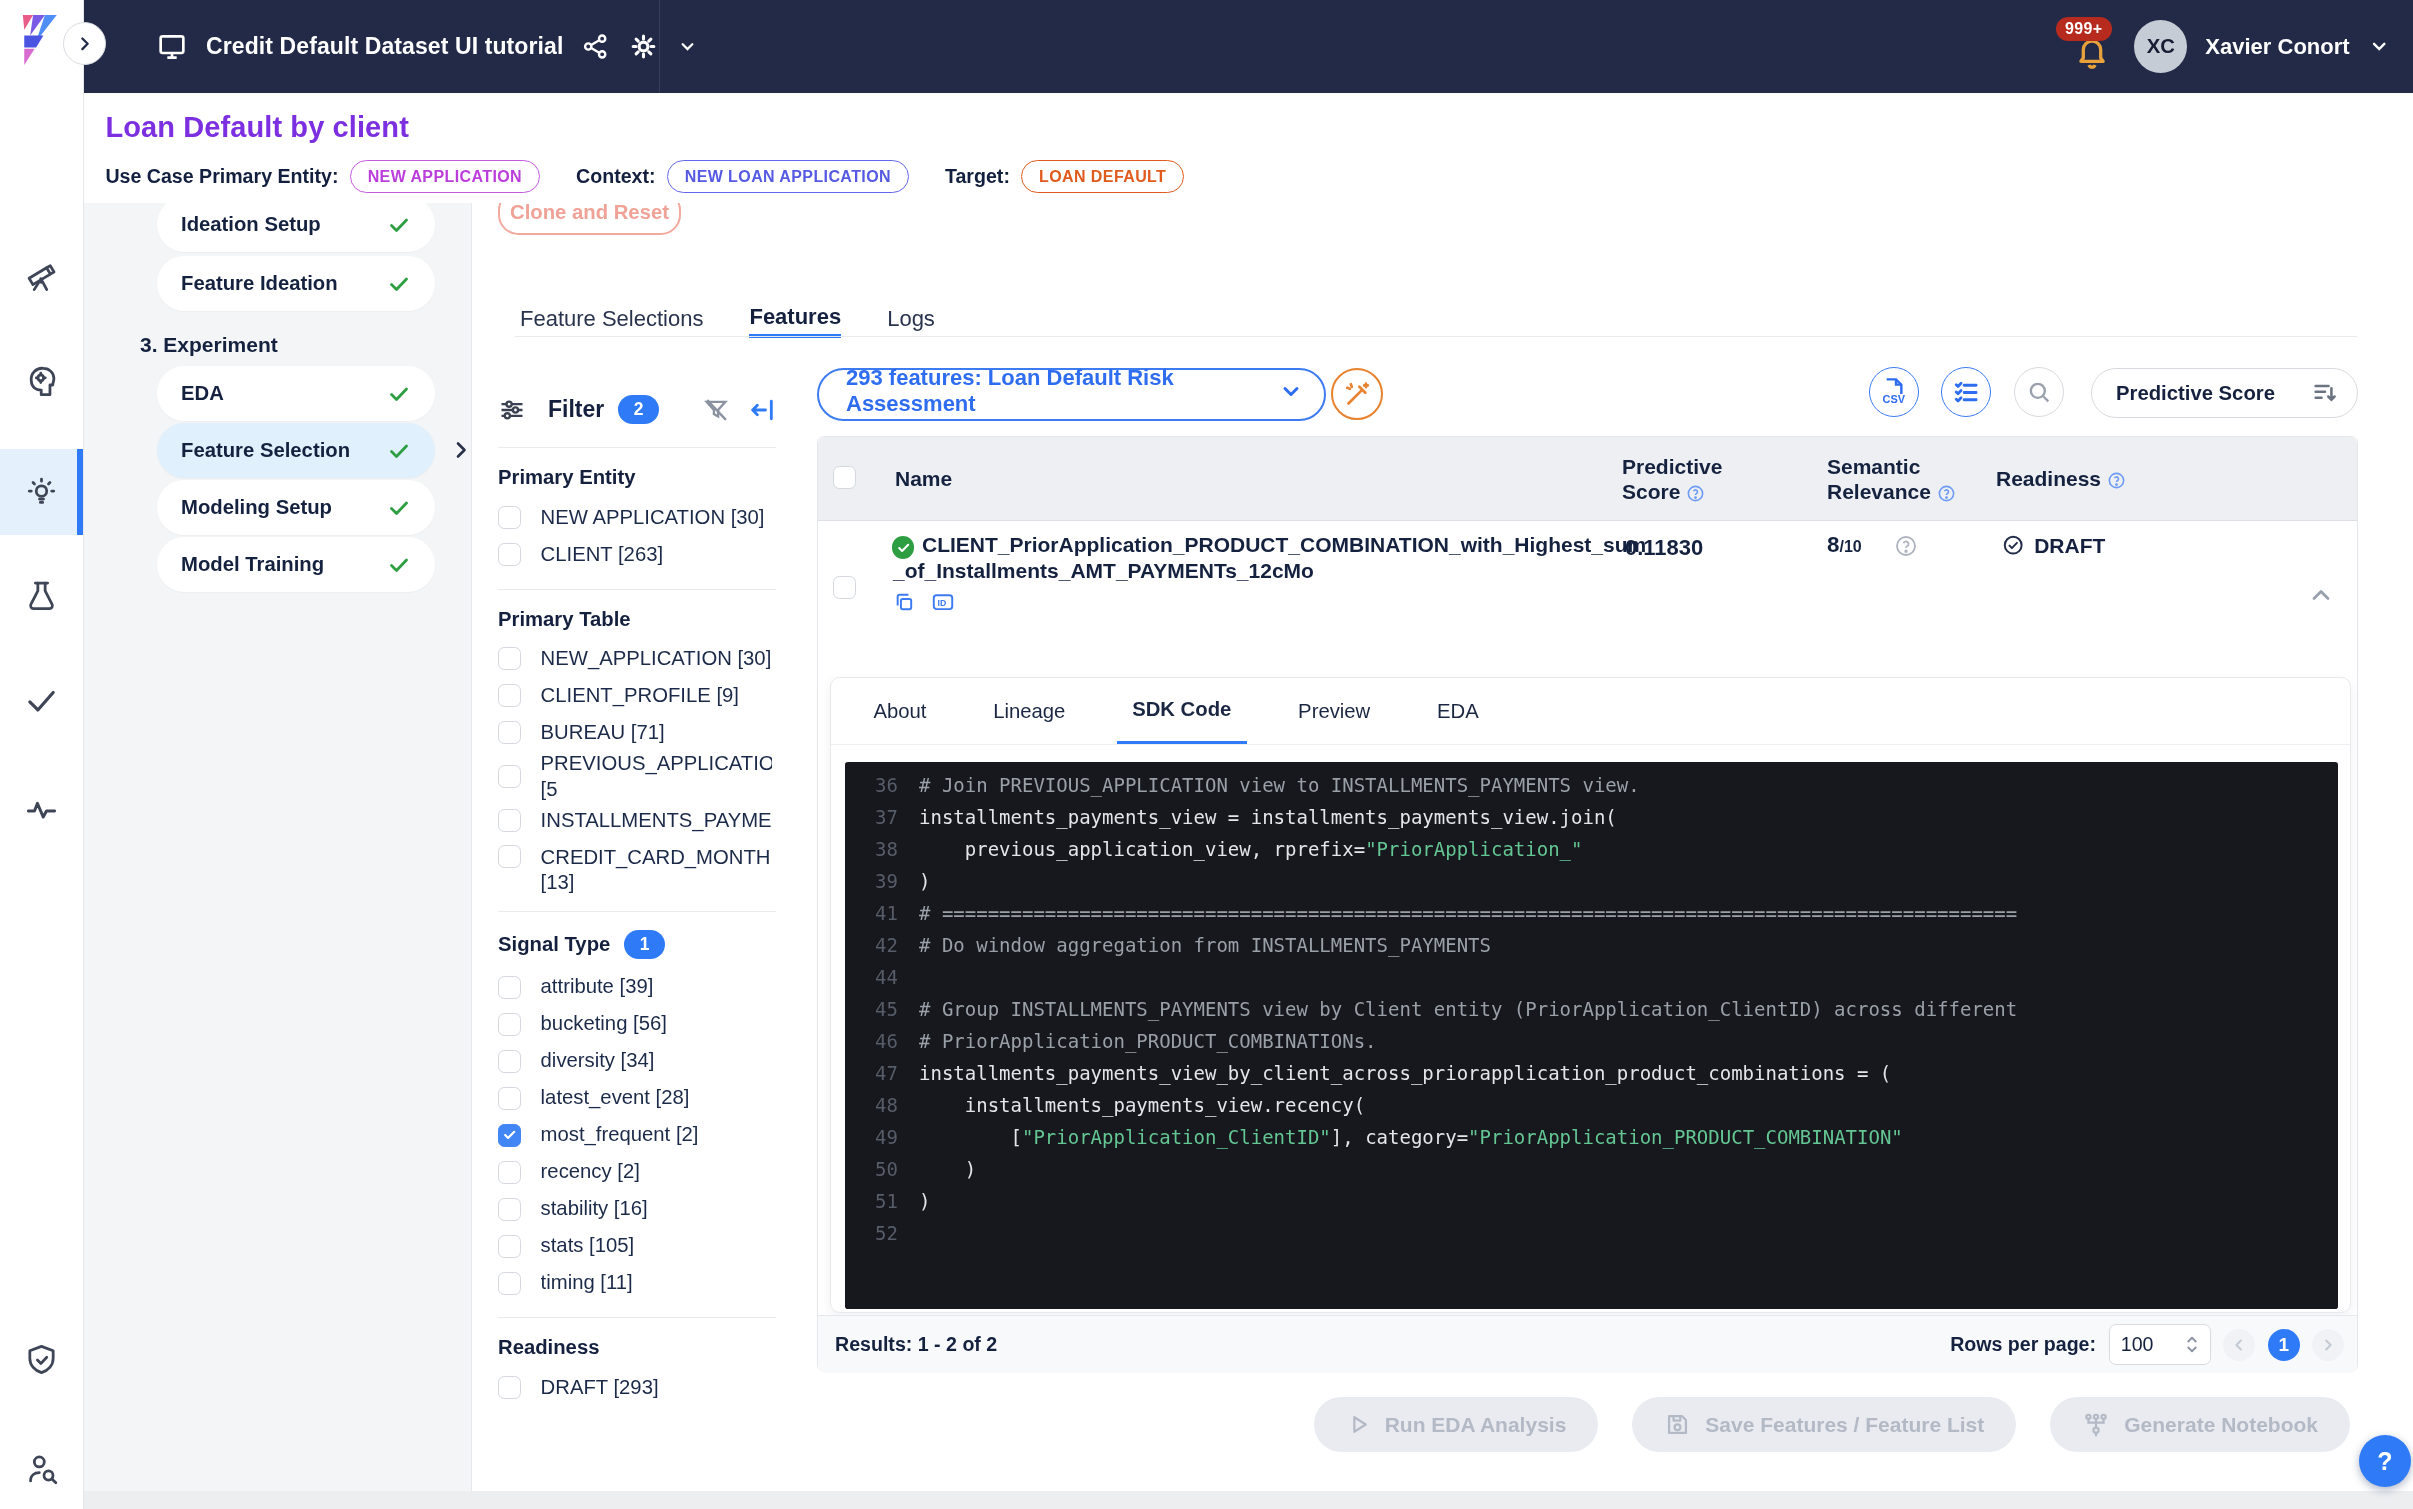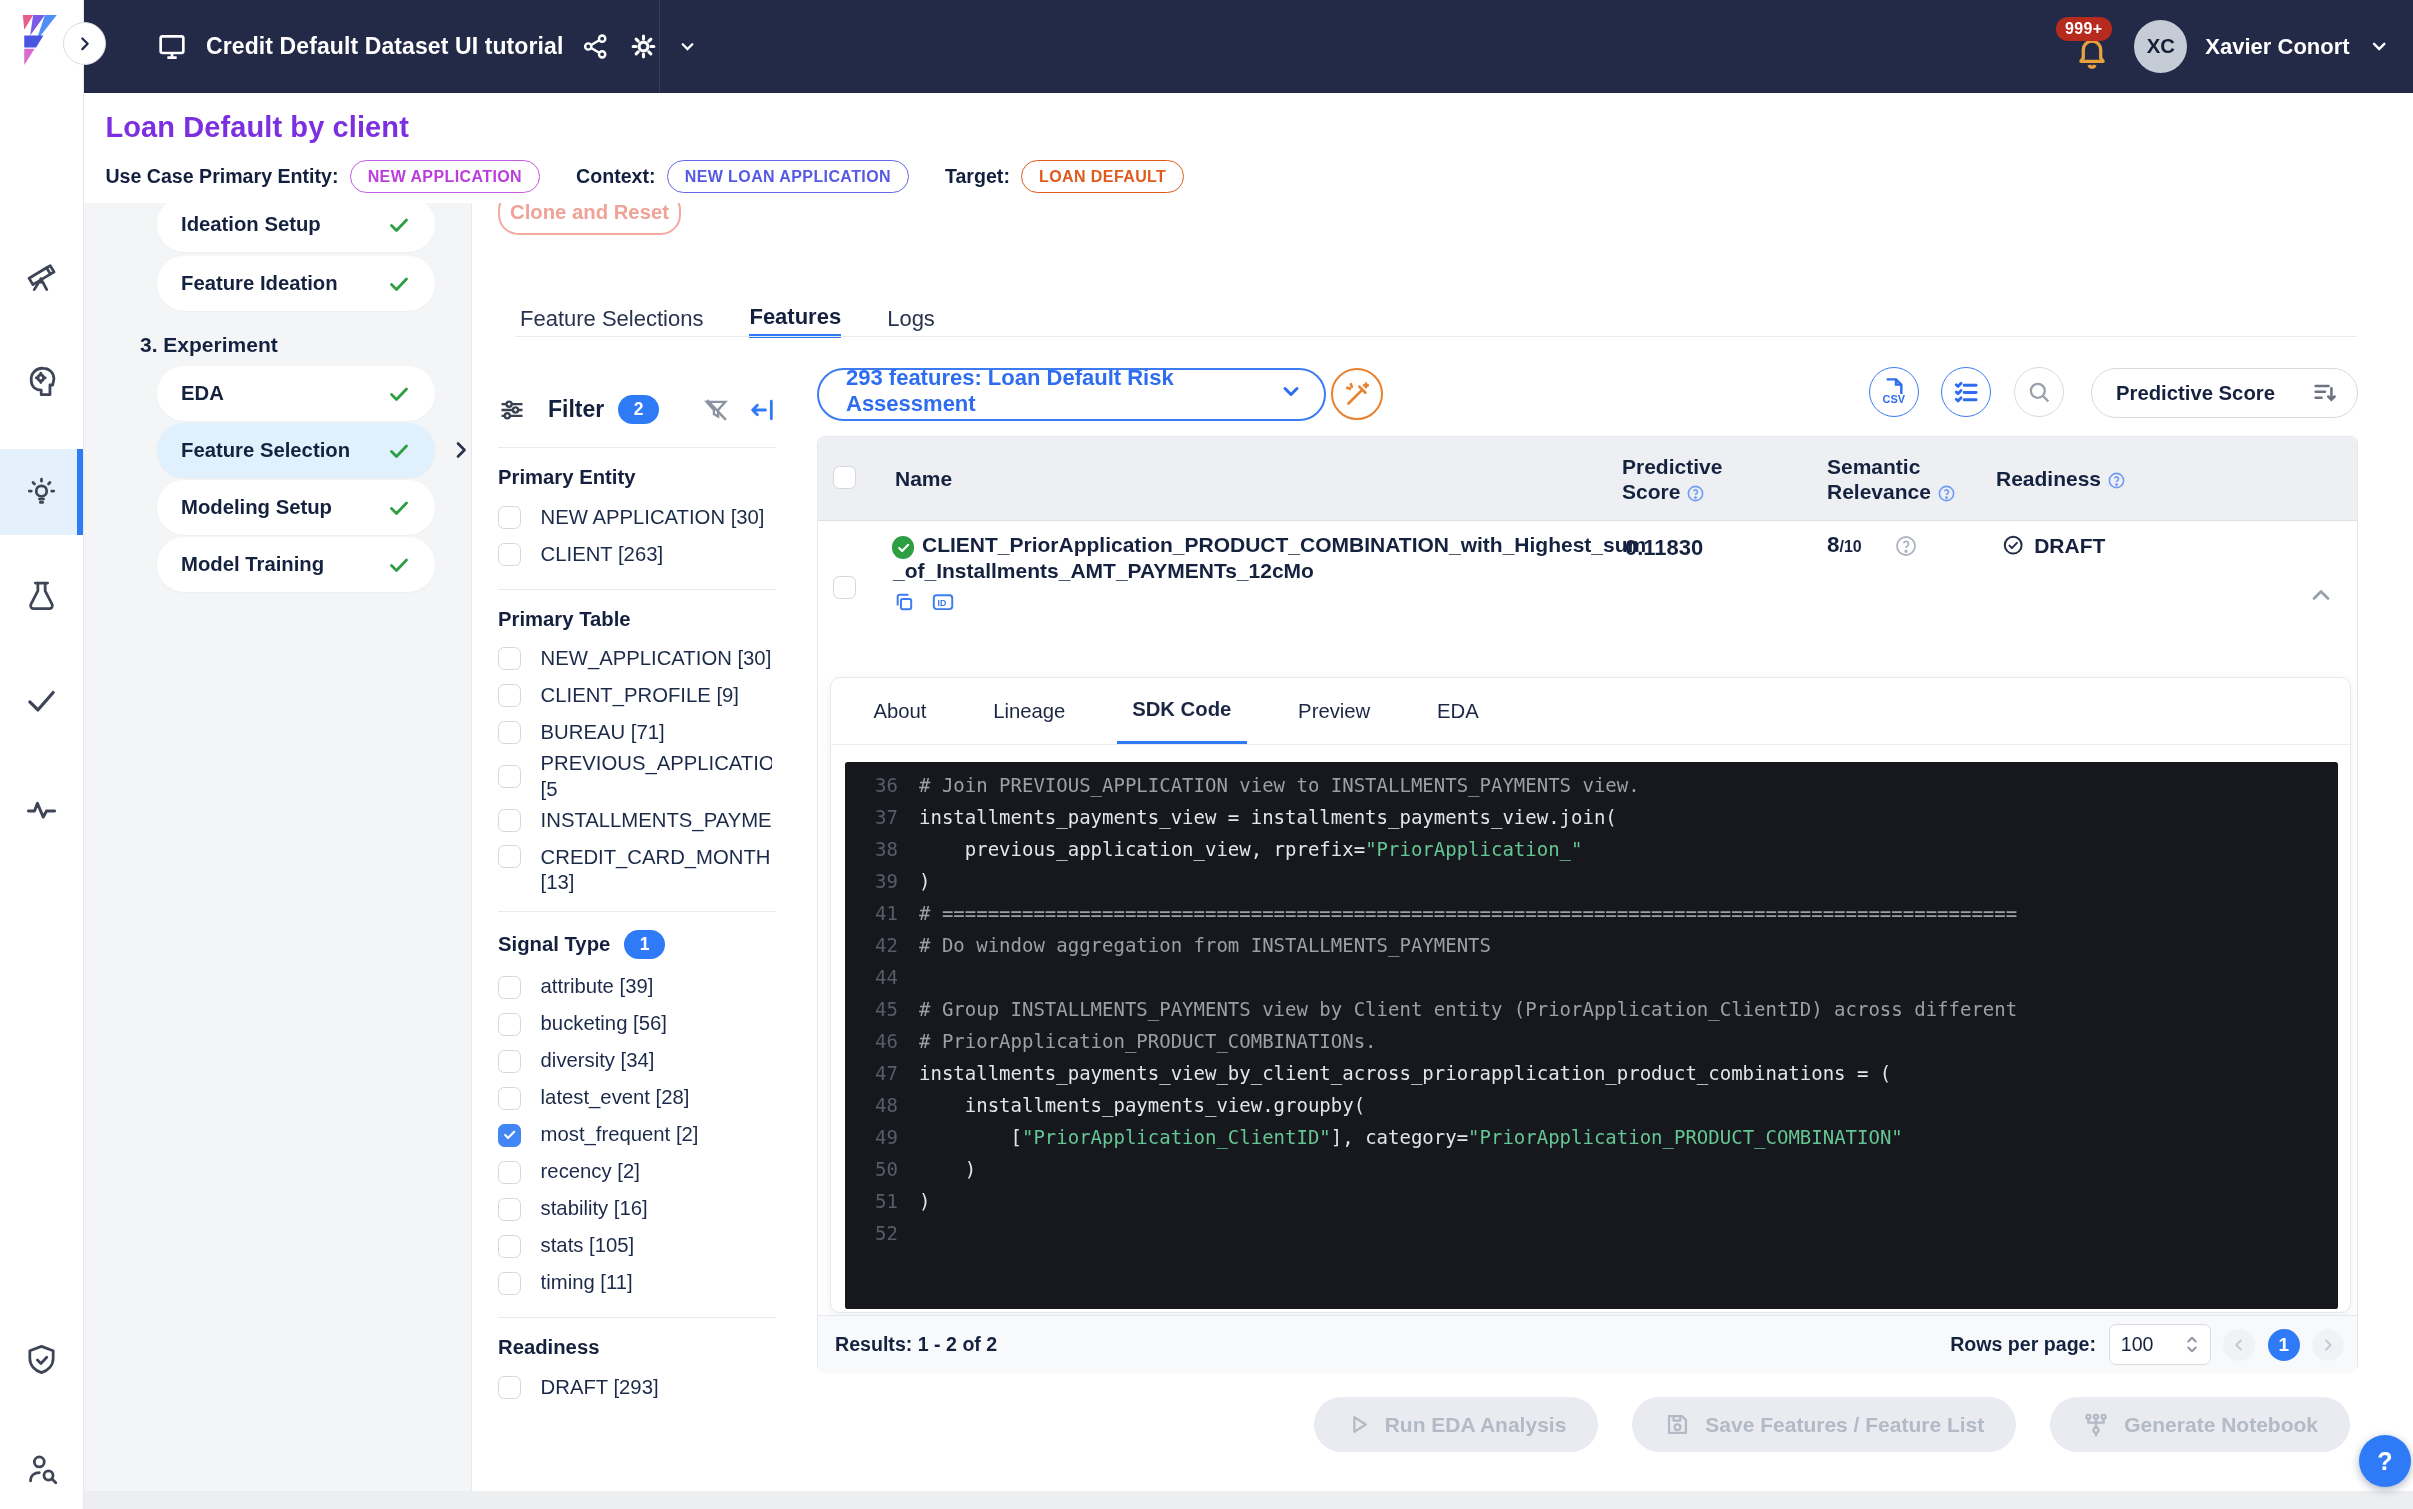--- a/index.html
+++ b/index.html
@@ -652,21 +652,21 @@
             <div class="cl"><span class="ln">36</span><span class="cm"># Join PREVIOUS_APPLICATION view to INSTALLMENTS_PAYMENTS view.</span></div>
             <div class="cl"><span class="ln">37</span><span class="cc">installments_payments_view = installments_payments_view.join(</span></div>
             <div class="cl"><span class="ln">38</span><span class="cc">    previous_application_view, rprefix=</span><span class="cs">"PriorApplication_"</span></div>
             <div class="cl"><span class="ln">39</span><span class="cc">)</span></div>
             <div class="cl"><span class="ln">41</span><span class="cm"># ==============================================================================================</span></div>
             <div class="cl"><span class="ln">42</span><span class="cm"># Do window aggregation from INSTALLMENTS_PAYMENTS</span></div>
             <div class="cl"><span class="ln">44</span>&nbsp;</div>
             <div class="cl"><span class="ln">45</span><span class="cm"># Group INSTALLMENTS_PAYMENTS view by Client entity (PriorApplication_ClientID) across different</span></div>
             <div class="cl"><span class="ln">46</span><span class="cm"># PriorApplication_PRODUCT_COMBINATIONs.</span></div>
             <div class="cl"><span class="ln">47</span><span class="cc">installments_payments_view_by_client_across_priorapplication_product_combinations = (</span></div>
-            <div class="cl"><span class="ln">48</span><span class="cc">    installments_payments_view.groupby(</span></div>
+            <div class="cl"><span class="ln">48</span><span class="cc">    installments_payments_view.recency(</span></div>
             <div class="cl"><span class="ln">49</span><span class="cc">        [</span><span class="cs">"PriorApplication_ClientID"</span><span class="cc">], category=</span><span class="cs">"PriorApplication_PRODUCT_COMBINATION"</span></div>
             <div class="cl"><span class="ln">50</span><span class="cc">    )</span></div>
             <div class="cl"><span class="ln">51</span><span class="cc">)</span></div>
             <div class="cl"><span class="ln">52</span>&nbsp;</div>
           </div>
       </div>
     </div>
 
     <div id="results-bar">
       <span id="results-text">Results: 1 - 2 of 2</span>

